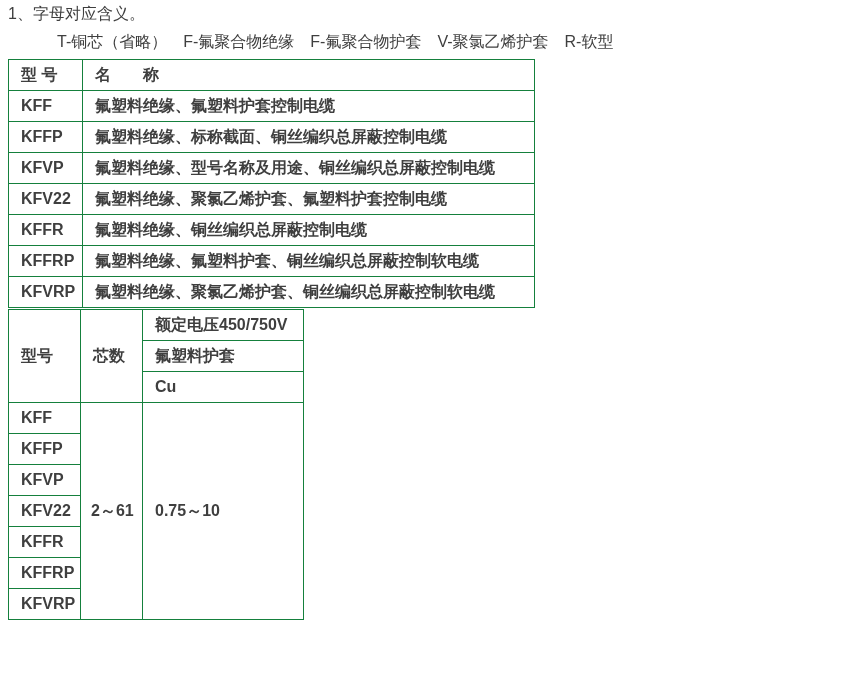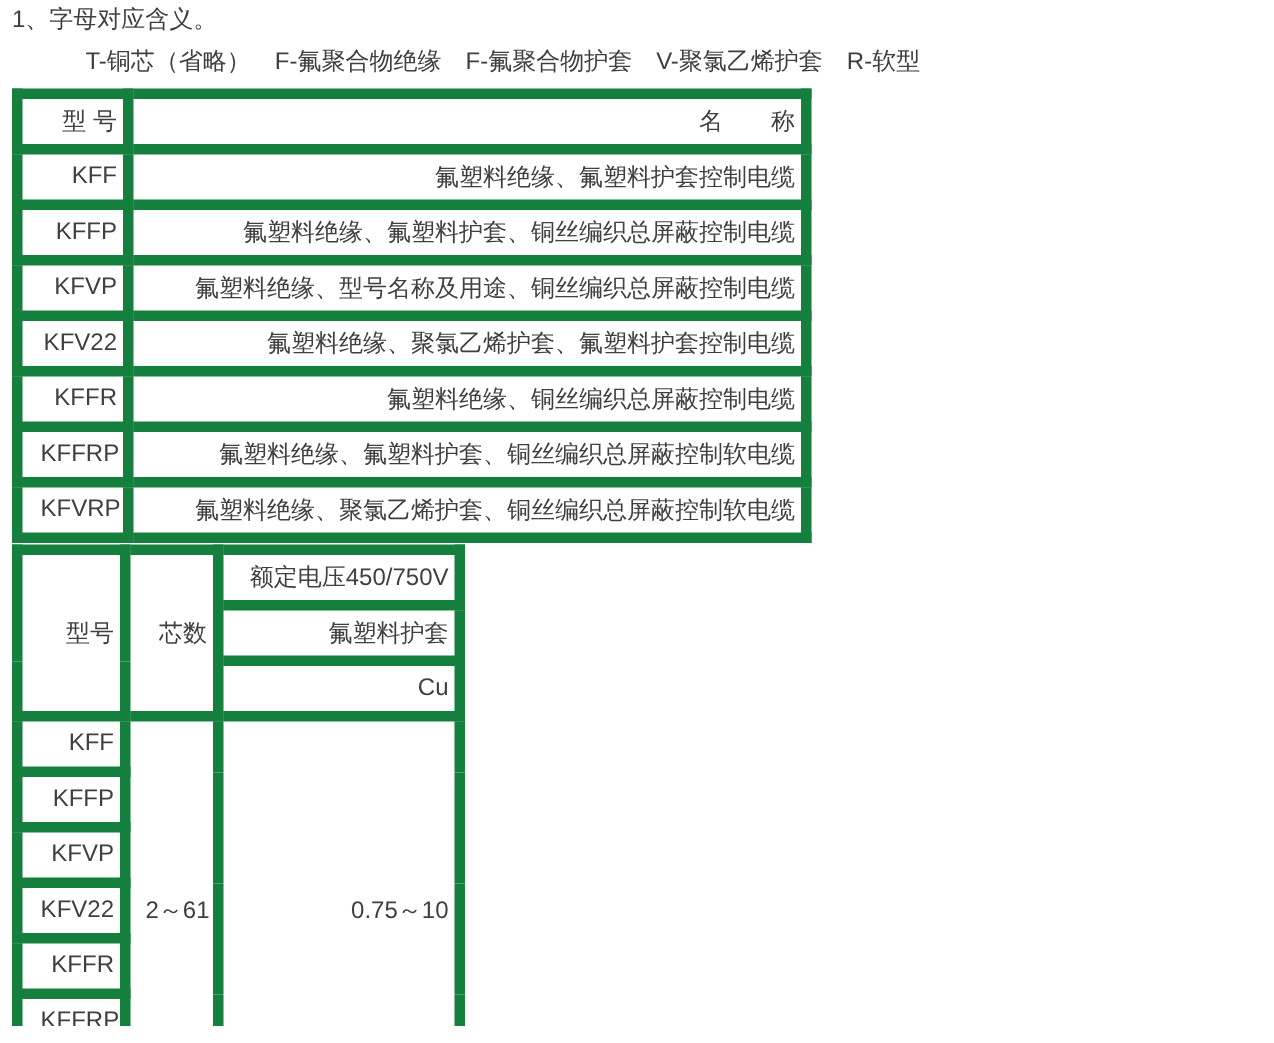--- a/index.html
+++ b/index.html
@@ -10,23 +10,23 @@
     background: #ffffff;
     color: #3f3f3f;
     font-family: "Liberation Sans", "DejaVu Sans", sans-serif;
     font-size: 16px;
   }
   .page { position: relative; width: 849px; height: 684px; overflow: hidden; }
   p.line { margin: 0; line-height: 28px; padding-left: 8px; white-space: pre; }
   p.indent { padding-left: 14px; margin-left: 43px; }
   table { border-collapse: collapse; margin-left: 8px; table-layout: fixed; }
   td, th {
-    border: 7px solid #15803d;
-    font-weight: normal;
-    text-align: right;
+    border: 1px solid #15803d;
+    font-weight: bold;
+    text-align: left;
     vertical-align: middle;
     padding: 0 4px 0 12px;
     height: 30px;
     font-size: 16px;
     overflow: hidden;
     white-space: nowrap;
   }
   .model-table { width: 526px; margin-top: 3px; }
   .spec-table  { width: 295px; margin-top: 1px; }
   .spec-title  { margin: 26px 0 0 0; line-height: 26px; padding-left: 8px; }
@@ -49,21 +49,21 @@
         <tr>
       <th>型 号</th>
       <th>名　　称</th>
     </tr>
     <tr>
       <td>KFF</td>
       <td>氟塑料绝缘、氟塑料护套控制电缆</td>
     </tr>
     <tr>
       <td>KFFP</td>
-      <td>氟塑料绝缘、氟塑料护套、铜丝编织总屏蔽控制电缆</td>
+      <td>氟塑料绝缘、标称截面、铜丝编织总屏蔽控制电缆</td>
     </tr>
     <tr>
       <td>KFVP</td>
       <td>氟塑料绝缘、型号名称及用途、铜丝编织总屏蔽控制电缆</td>
     </tr>
     <tr>
       <td>KFV22</td>
       <td>氟塑料绝缘、聚氯乙烯护套、氟塑料护套控制电缆</td>
     </tr>
     <tr>

